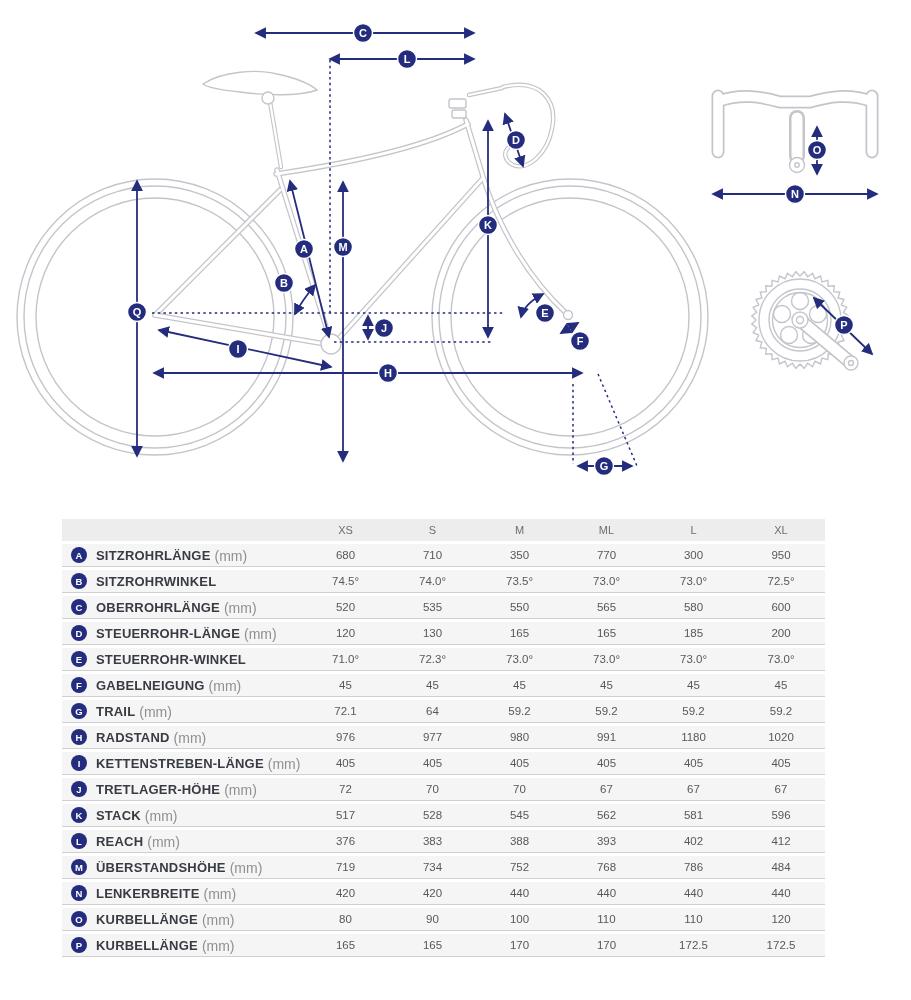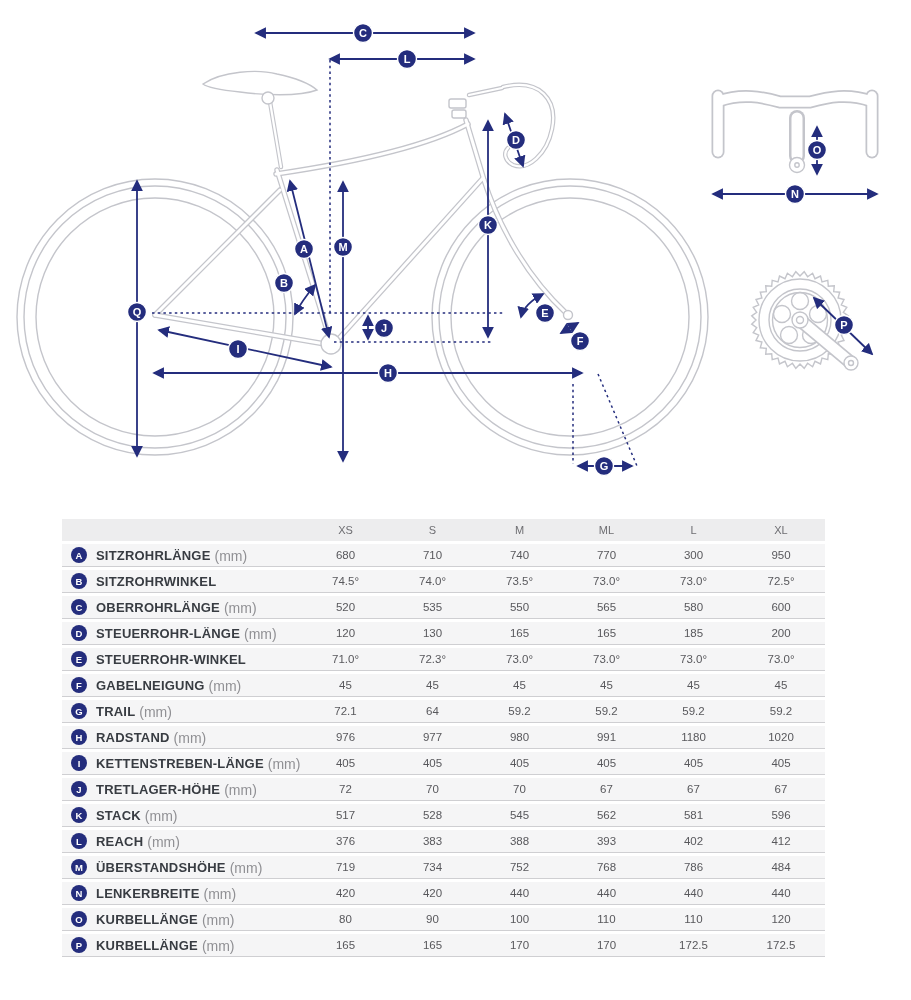--- a/index.html
+++ b/index.html
@@ -281,21 +281,21 @@
         <tr>
           <td class="label-cell">
             <div class="label-flex">
               <span class="row-badge">A</span>
               <span class="row-label">SITZROHRLÄNGE</span>
               <span class="row-unit">(mm)</span>
             </div>
           </td>
           <td class="value-cell">680</td>
           <td class="value-cell">710</td>
-          <td class="value-cell">740</td>
+          <td class="value-cell">350</td>
           <td class="value-cell">770</td>
           <td class="value-cell">300</td>
           <td class="value-cell">950</td>
         </tr>
         <tr>
           <td class="label-cell">
             <div class="label-flex">
               <span class="row-badge">B</span>
               <span class="row-label">SITZROHRWINKEL</span>
               <span class="row-unit"></span>

